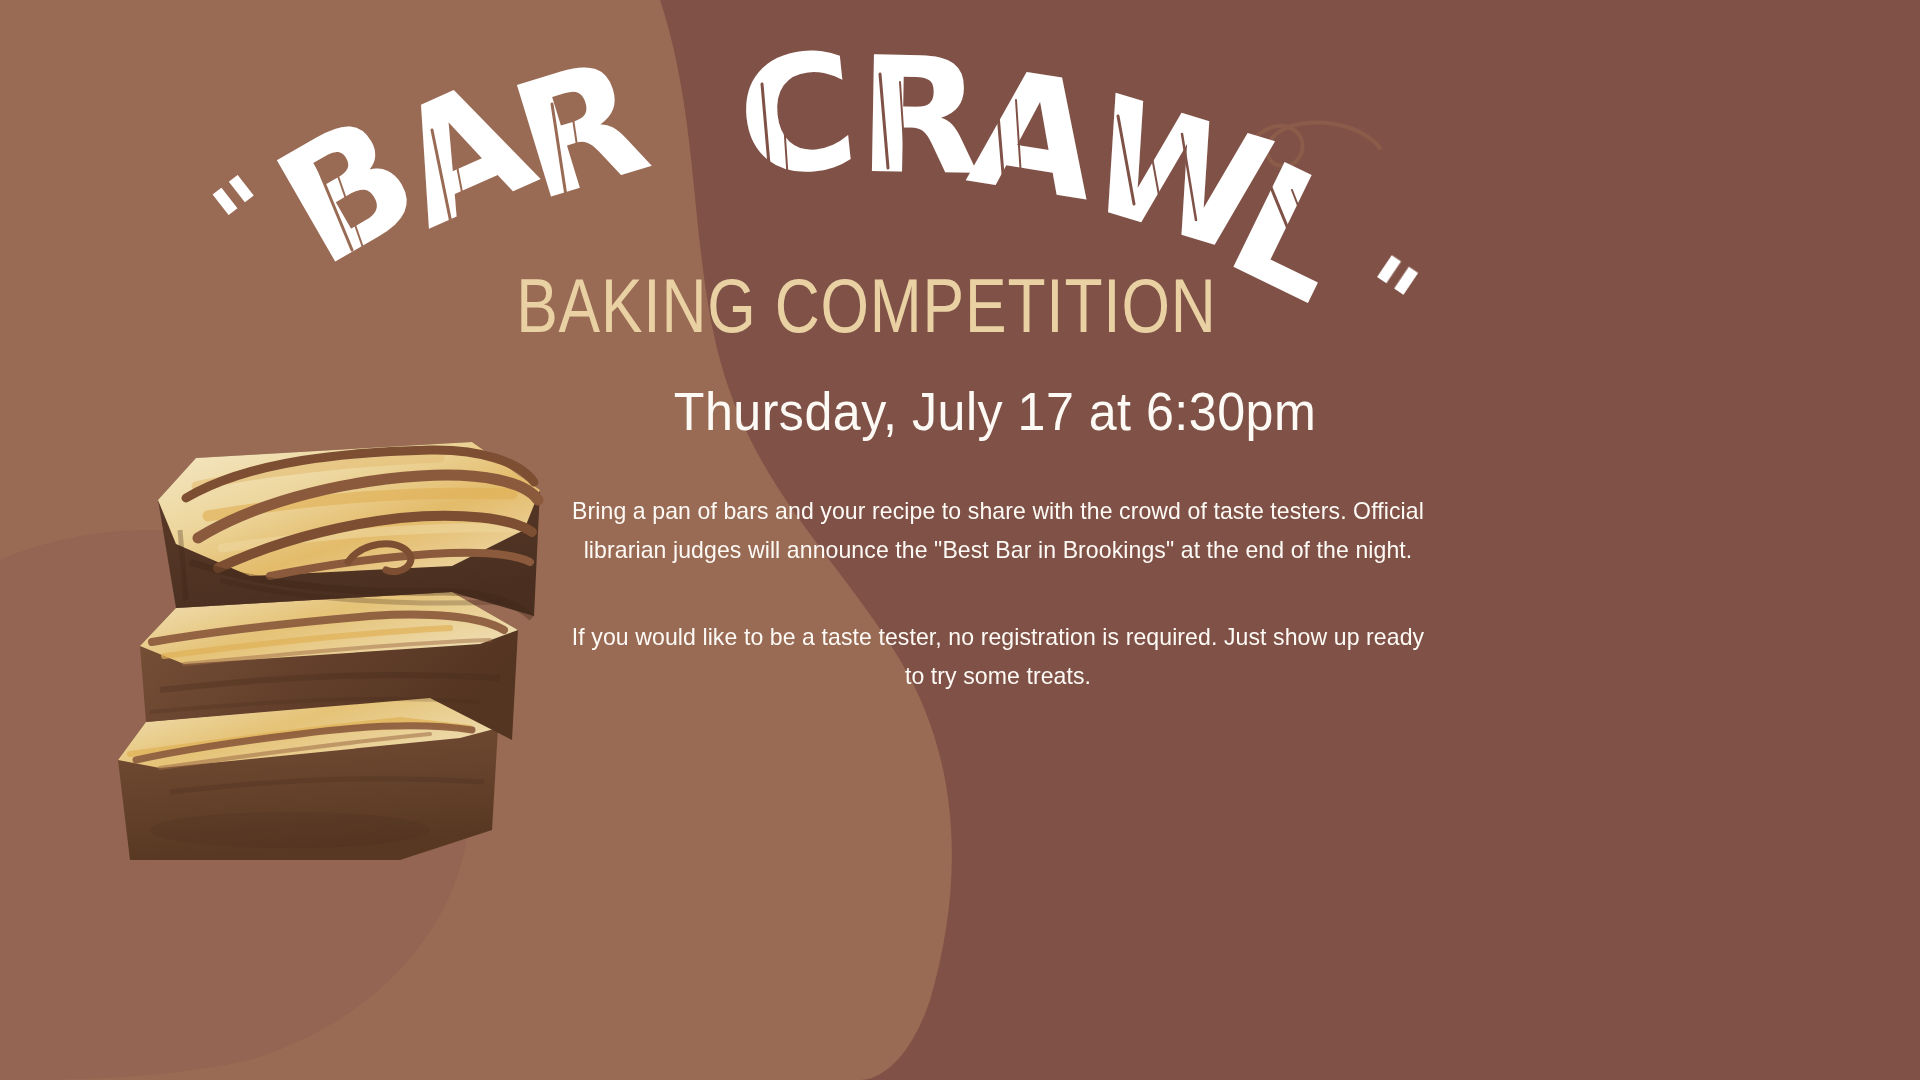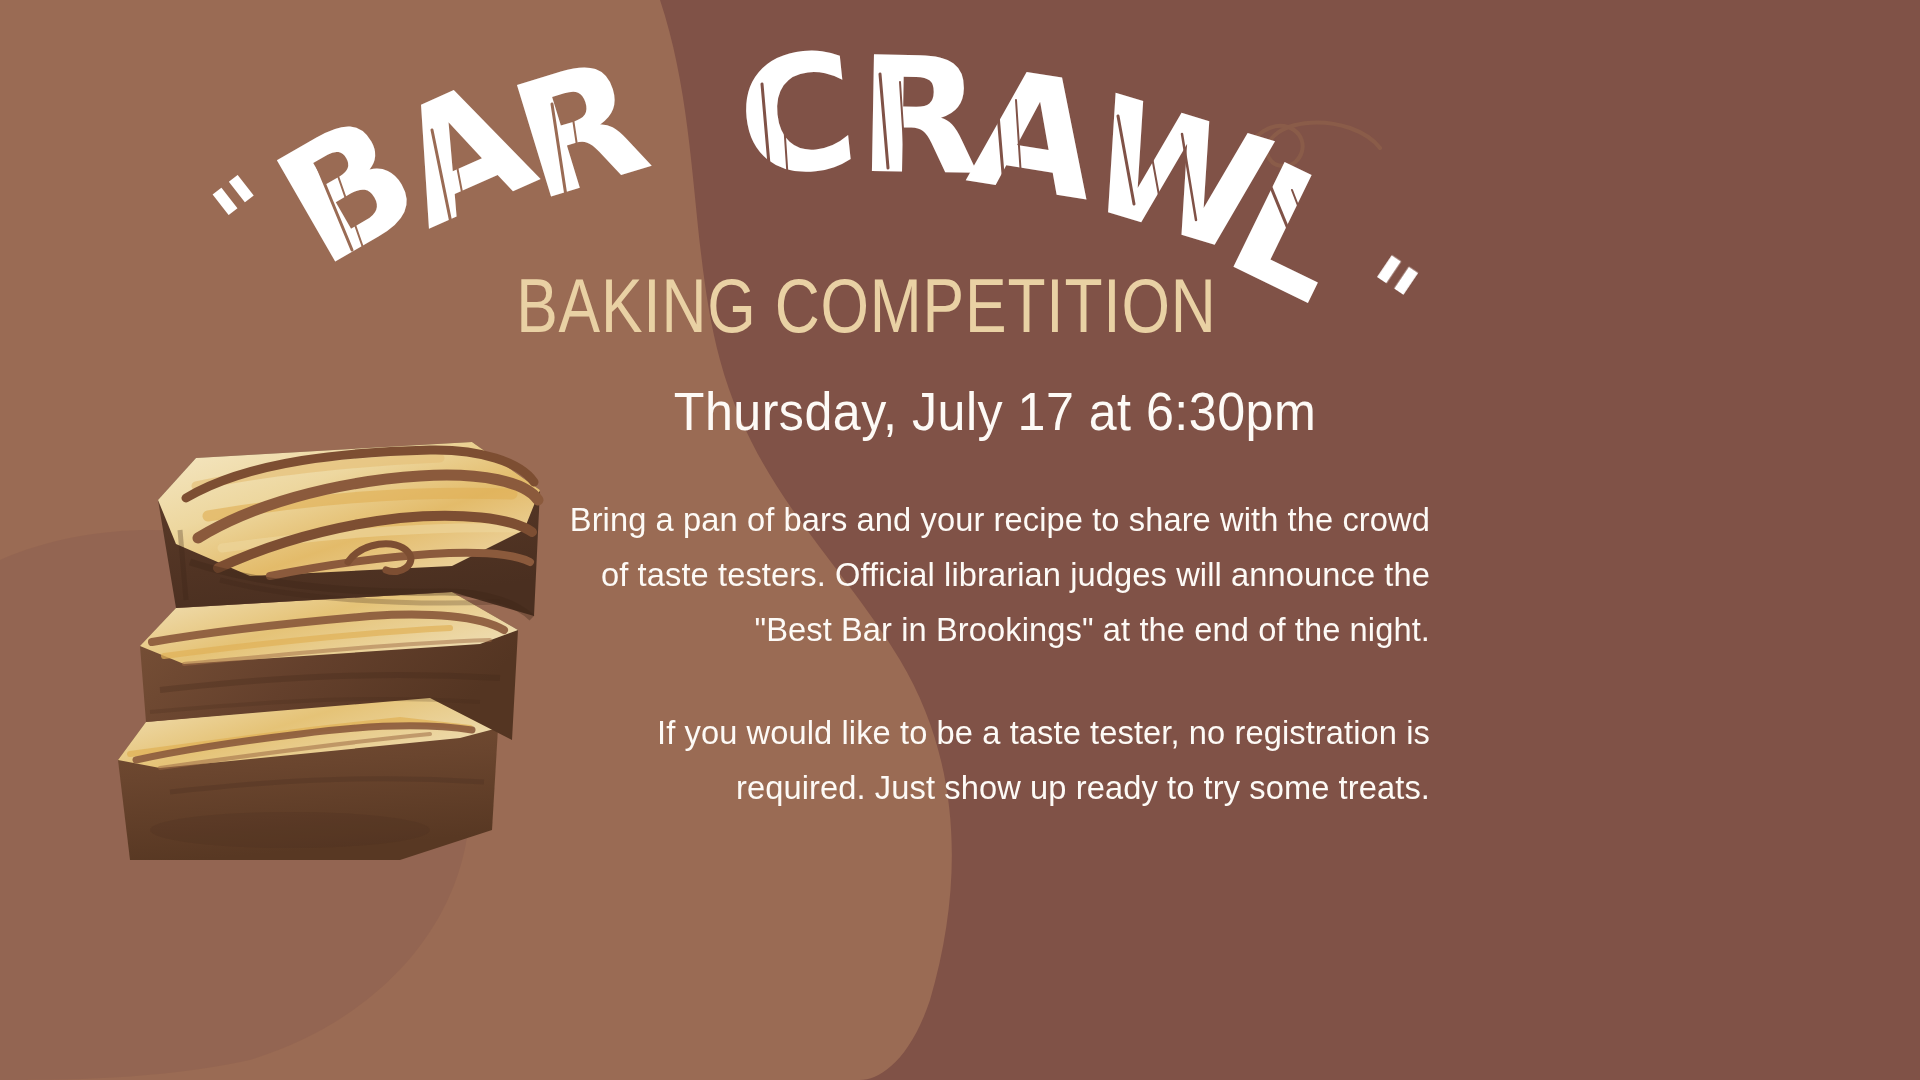--- a/index.html
+++ b/index.html
@@ -81,25 +81,25 @@
     transform-origin: 50% 50%;
     white-space: nowrap;
   }
 
   
   #body-text {
     position: absolute;
     left: 548px;
     top: 492px;
     width: 900px;
-    text-align: right;
+    text-align: center;
     color: #fdfaf6;
     font-family: "Liberation Sans", sans-serif;
     font-weight: 300;
-    font-size: 34px;
+    font-size: 24px;
     line-height: 1.62;
     letter-spacing: 0.1px;
   }
   #body-text p {
     margin: 0;
     transform: scaleX(0.96);
     transform-origin: 50% 50%;
   }
   .para-gap {
     height: 48px;

